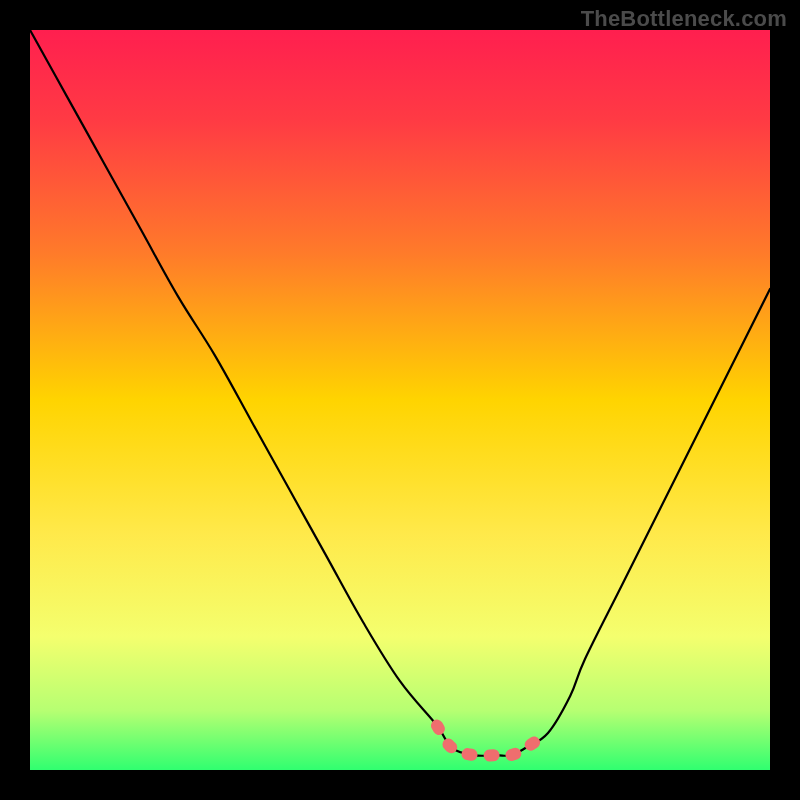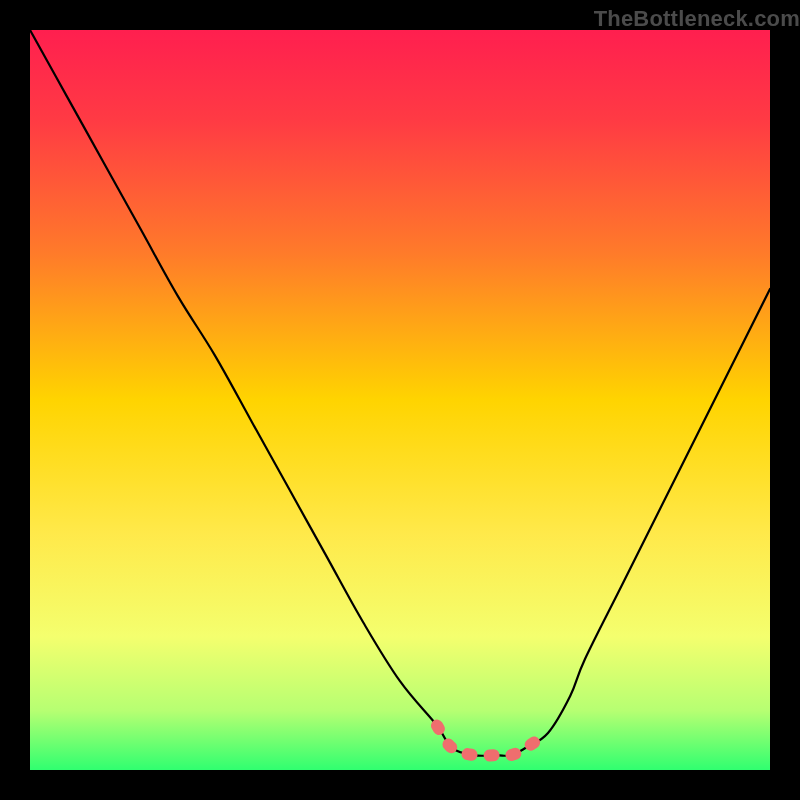--- a/index.html
+++ b/index.html
@@ -13,21 +13,21 @@
   .plot-area {
     position: absolute;
     left: 30px;
     top: 30px;
     width: 740px;
     height: 740px;
   }
   .watermark {
     position: absolute;
     top: 6px;
-    right: 0;
+    right: 13px;
     font-family: Arial, Helvetica, sans-serif;
     font-size: 22px;
     font-weight: 600;
     color: #4b4b4b;
     letter-spacing: 0.2px;
   }
   svg { display: block; }
 </style>
 </head>
 <body>

